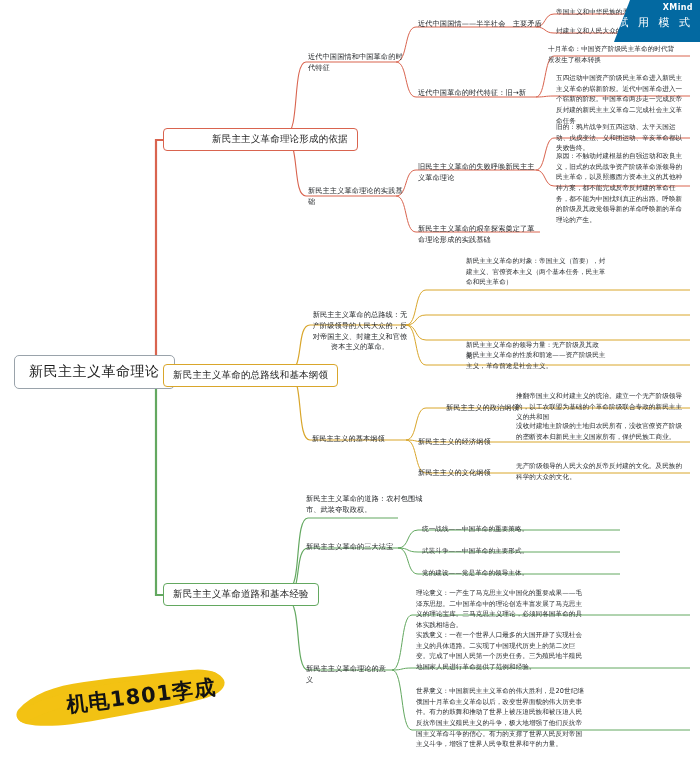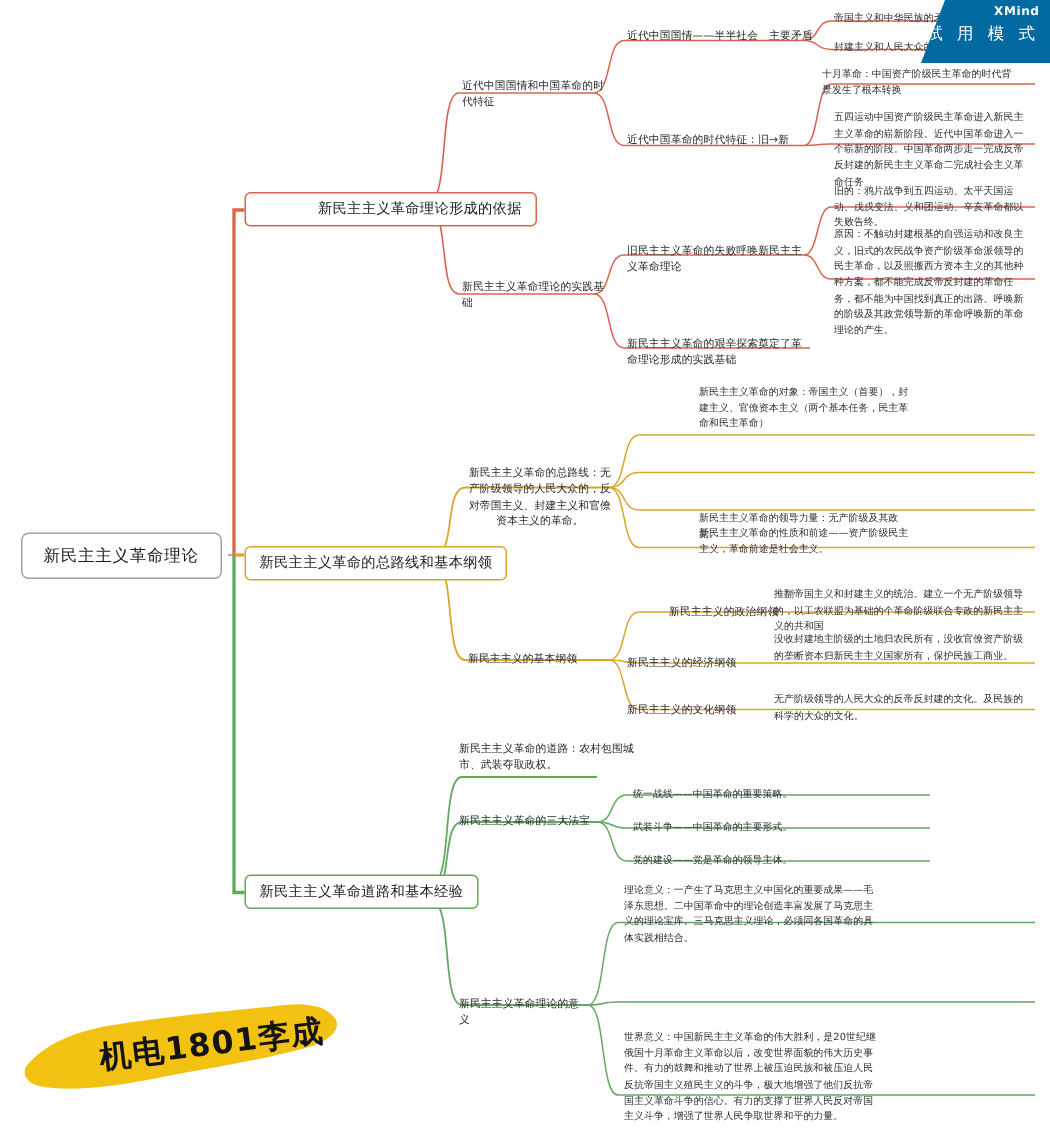--- a/index.html
+++ b/index.html
@@ -14,21 +14,21 @@
   svg.links { position:absolute; left:0; top:0; width:700px; height:762px; pointer-events:none; }
 
   .node { position:absolute; }
 
   
   .root {
     border:1.2px solid #9aa3ab;
     border-radius:5px;
     background:#fff;
     padding:7px 14px;
-    font-size:11px;
+    font-size:14px;
     color:#1b1b1b;
     white-space:nowrap;
     letter-spacing:0.5px;
   }
 
   
   .main {
     border:1.1px solid #d9644f;
     border-radius:4px;
     background:#fff;
@@ -214,20 +214,21 @@
 
   <div class="node sub" style="left:306px; top:494px; width:122px;">新民主主义革命的道路：农村包围城市、武装夺取政权。</div>
   <div class="node sub" style="left:306px; top:542px; width:96px;">新民主主义革命的三大法宝</div>
   <div class="node sub" style="left:306px; top:664px; width:86px;">新民主主义革命理论的意义</div>
 
   <div class="node detail" style="left:422px; top:524px; width:198px;">统一战线——中国革命的重要策略。</div>
   <div class="node detail" style="left:422px; top:546px; width:198px;">武装斗争——中国革命的主要形式。</div>
   <div class="node detail" style="left:422px; top:568px; width:198px;">党的建设——党是革命的领导主体。</div>
 
   <div class="node detail" style="left:416px; top:588px; width:168px;">理论意义：一产生了马克思主义中国化的重要成果——毛泽东思想。二中国革命中的理论创造丰富发展了马克思主义的理论宝库。三马克思主义理论，必须同各国革命的具体实践相结合。</div>
+  <div class="node detail" style="left:416px; top:630px; width:168px;">实践意义：一在一个世界人口最多的大国开辟了实现社会主义的具体道路。二实现了中国现代历史上的第二次巨变。完成了中国人民第一个历史任务。三为殖民地半殖民地国家人民进行革命提供了范例和经验。</div>
   <div class="node detail" style="left:416px; top:686px; width:168px;">世界意义：中国新民主主义革命的伟大胜利，是20世纪继俄国十月革命主义革命以后，改变世界面貌的伟大历史事件。有力的鼓舞和推动了世界上被压迫民族和被压迫人民反抗帝国主义殖民主义的斗争，极大地增强了他们反抗帝国主义革命斗争的信心。有力的支撑了世界人民反对帝国主义斗争，增强了世界人民争取世界和平的力量。</div>
 
   <div class="sig-wrap">
     <svg width="215" height="78" viewBox="0 0 215 78">
       <path d="M4,50 C18,34 40,26 70,22 C104,17 140,14 176,10 C192,8 206,12 210,20
                C213,27 205,34 192,38 C160,47 120,53 84,60 C58,65 30,68 12,64
                C4,62 0,56 4,50 Z" fill="#f2c213"></path>
       <path d="M10,56 C30,44 62,36 100,30 C134,25 168,20 198,18" stroke="#f2c213" stroke-width="13" fill="none" stroke-linecap="round" opacity="0.95"></path>
     </svg>
     <div class="sig-text">机电1801李成</div>

